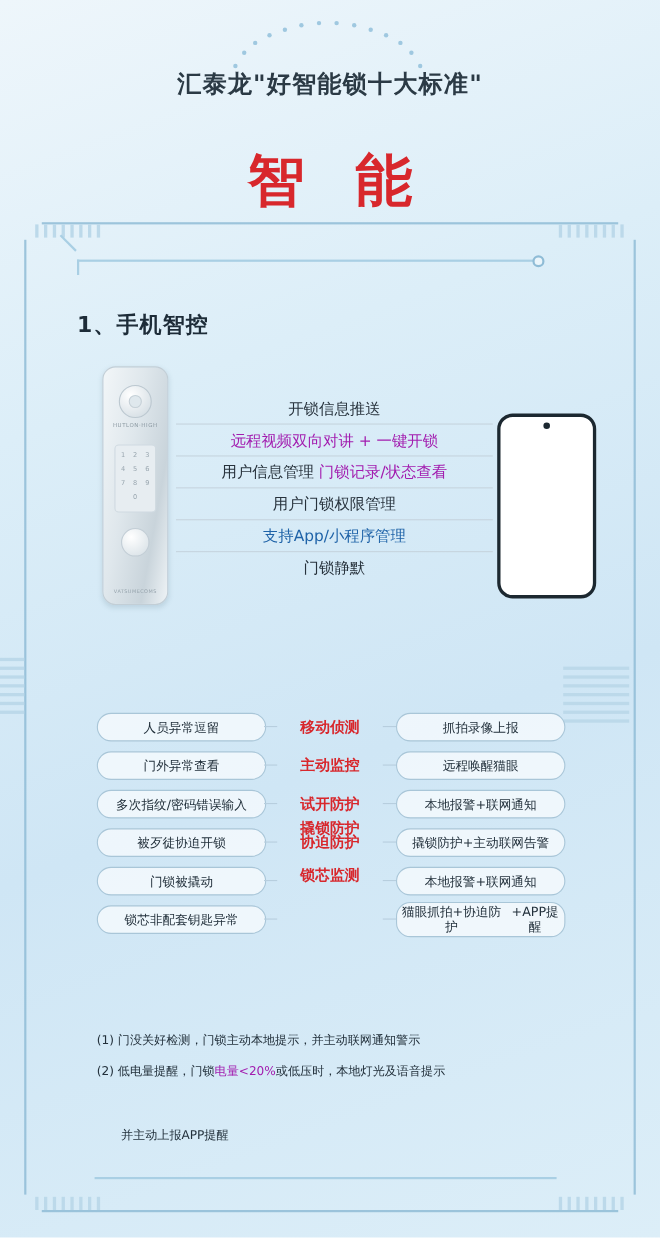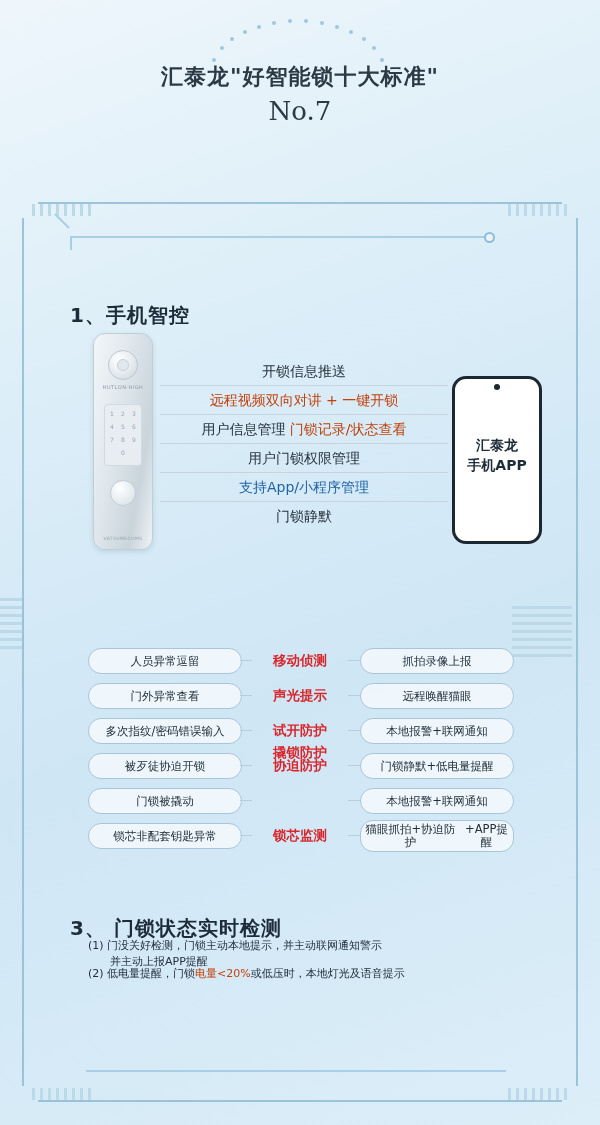--- a/index.html
+++ b/index.html
@@ -25,21 +25,21 @@
   .fr-top{left:20px;top:4px;width:524px;height:2px;}
   .fr-bot{left:20px;bottom:4px;width:524px;height:2px;}
   .fr-left{left:4px;top:20px;width:2px;height:868px;}
   .fr-right{right:4px;top:20px;width:2px;height:868px;}
   .hatch{position:absolute;}
   .hatch i{position:absolute;width:3px;height:100%;background:#bcd9ea;}
   .dot{position:absolute;width:7px;height:7px;border-radius:50%;border:2px solid #8fbcd6;background:#eaf5fb;}
   .innerline{position:absolute;background:#a9cfe4;height:2px;}
 
   
-  .sec-title{position:absolute;font-size:20px;font-weight:bold;color:#1d2c38;letter-spacing:1px;margin-top:20px;}
+  .sec-title{position:absolute;font-size:20px;font-weight:bold;color:#1d2c38;letter-spacing:1px;}
 
   
   .lock-img{position:absolute;left:93px;top:333px;width:58px;height:215px;border-radius:12px;
     background:linear-gradient(100deg,#f2f6f8 0%,#dfe7ec 40%,#c9d4db 75%,#eef3f6 100%);
     border:1px solid #c2ced6;box-shadow:0 2px 5px rgba(80,110,130,.18);}
   .lock-knob{position:absolute;left:50%;top:16px;transform:translateX(-50%);width:28px;height:28px;border-radius:50%;
     background:radial-gradient(circle at 35% 30%,#ffffff,#cdd8df);border:1px solid #bcc8d0;}
   .lock-knob:after{content:"";position:absolute;left:50%;top:50%;transform:translate(-50%,-50%);width:10px;height:10px;border-radius:50%;background:#dfe8ed;border:1px solid #c5d0d7;}
   .lock-brand{position:absolute;left:0;right:0;top:50px;text-align:center;font-size:5px;color:#8d9aa3;letter-spacing:.5px;}
   .lock-pad{position:absolute;left:50%;top:70px;transform:translateX(-50%);width:36px;height:60px;
@@ -49,21 +49,21 @@
     background:radial-gradient(circle at 35% 30%,#ffffff,#d4dee4);border:1px solid #c3ced6;}
   .lock-foot{position:absolute;left:0;right:0;bottom:8px;text-align:center;font-size:4.5px;color:#97a4ad;letter-spacing:.4px;}
 
   .phone{position:absolute;left:452px;top:376px;width:84px;height:162px;border:3px solid #1c2830;border-radius:14px;background:#fff;}
   .phone .notch{position:absolute;left:50%;transform:translateX(-50%);top:5px;width:6px;height:6px;border-radius:50%;background:#1c2830;}
   .phone .ptxt{position:absolute;left:0;right:0;top:56px;text-align:center;font-size:14px;font-weight:bold;color:#1d2c38;line-height:20px;}
 
   .feat{position:absolute;left:160px;width:288px;text-align:center;font-size:14px;color:#27323c;}
   .featline{position:absolute;left:160px;width:288px;height:1px;background:#c6d4de;}
 
-  .red{color:#c2410c;}
+  .red{color:#a21caf;}
   .blue{color:#1f63a8;}
 
   
   .pill{position:absolute;border:1px solid #a9c6d8;border-radius:13px;background:rgba(255,255,255,.65);
     font-size:11.5px;color:#22303b;text-align:center;line-height:13px;display:flex;align-items:center;justify-content:center;}
   .mid{position:absolute;font-size:13.5px;font-weight:bold;color:#d8272c;text-align:center;width:96px;}
   .conn{position:absolute;height:1px;background:#b7cede;}
 
   
   .s3line{position:absolute;font-size:11px;color:#22303b;}
@@ -84,21 +84,21 @@
       <span style="left:78px;top:1px"></span>
         <span style="left:94px;top:1px"></span>
       <span style="left:110px;top:3px"></span>
         <span style="left:125px;top:7px"></span>
       <span style="left:139px;top:12px"></span>
         <span style="left:152px;top:19px"></span>
       <span style="left:162px;top:28px"></span>
         <span style="left:170px;top:40px"></span>
     </div>
     <div class="title-line">汇泰龙"好智能锁十大标准"</div>
-    <div class="no7">No.7</div>
+    <div class="bigword">智 能</div>
   </div>
 
   <div class="frame">
     <div class="edge fr-top"></div>
     <div class="edge fr-bot"></div>
     <div class="edge fr-left"></div>
     <div class="edge fr-right"></div>
 
     <div class="hatch" style="left:14px;top:6px;width:60px;height:12px;">
       <i style="left:0"></i>
@@ -184,24 +184,20 @@
         <b style="left:16px;top:31px">8</b>
         <b style="left:27px;top:31px">9</b>
       <b style="left:16px;top:44px">0</b>
     </div>
     <div class="lock-circle"></div>
     <div class="lock-foot">VATSUMECOMS</div>
   </div>
 
   <div class="phone">
     <div class="notch"></div>
-    <div class="ptxt">
-      <div>汇泰龙</div>
-      <div>手机APP</div>
-    </div>
   </div>
 
   <div id="feature-list">
       <div class="feat" style="top: 363px;"><span>开锁信息推送</span></div>
       <div class="featline" style="top: 385px;"></div>
       <div class="feat" style="top: 392px;"><span class="red">远程视频双向对讲 + 一键开锁</span></div>
       <div class="featline" style="top: 414px;"></div>
       <div class="feat" style="top: 421px;"><span>用户信息管理 </span><span class="red">门锁记录/状态查看</span></div>
       <div class="featline" style="top: 443px;"></div>
       <div class="feat" style="top: 450px;"><span>用户门锁权限管理</span></div>
@@ -213,60 +209,57 @@
 
   <div id="security-rows">
       <div class="pill" style="left: 88px; width: 152px; height: 24px; top: 648px;">人员异常逗留</div>
       <div class="mid" style="left: 252px; top: 652px;">移动侦测</div>
       <div class="pill" style="left: 360px; width: 152px; height: 24px; top: 648px;">
         <span>抓拍录像上报</span>
       </div>
       <div class="conn" style="left: 240px; width: 12px; top: 660px;"></div>
       <div class="conn" style="left: 348px; width: 12px; top: 660px;"></div>
       <div class="pill" style="left: 88px; width: 152px; height: 24px; top: 683px;">门外异常查看</div>
-      <div class="mid" style="left: 252px; top: 687px;">声光提示</div>
+      <div class="mid" style="left: 252px; top: 687px;">主动监控</div>
       <div class="pill" style="left: 360px; width: 152px; height: 24px; top: 683px;">
         <span>远程唤醒猫眼</span>
       </div>
       <div class="conn" style="left: 240px; width: 12px; top: 695px;"></div>
       <div class="conn" style="left: 348px; width: 12px; top: 695px;"></div>
       <div class="pill" style="left: 88px; width: 152px; height: 24px; top: 718px;">多次指纹/密码错误输入</div>
       <div class="mid" style="left: 252px; top: 722px;">试开防护</div>
       <div class="pill" style="left: 360px; width: 152px; height: 24px; top: 718px;">
         <span>本地报警+联网通知</span>
       </div>
       <div class="conn" style="left: 240px; width: 12px; top: 730px;"></div>
       <div class="conn" style="left: 348px; width: 12px; top: 730px;"></div>
       <div class="pill" style="left: 88px; width: 152px; height: 24px; top: 753px;">被歹徒协迫开锁</div>
       <div class="mid" style="left: 252px; top: 757px;">协迫防护</div>
       <div class="pill" style="left: 360px; width: 152px; height: 24px; top: 753px;">
-        <span>门锁静默+低电量提醒</span>
+        <span>撬锁防护+主动联网告警</span>
       </div>
       <div class="conn" style="left: 240px; width: 12px; top: 765px;"></div>
       <div class="conn" style="left: 348px; width: 12px; top: 765px;"></div>
       <div class="pill" style="left: 88px; width: 152px; height: 24px; top: 788px;">门锁被撬动</div>
       <div class="mid" style="left: 252px; top: 744px;">撬锁防护</div>
       <div class="pill" style="left: 360px; width: 152px; height: 24px; top: 788px;">
         <span>本地报警+联网通知</span>
       </div>
       <div class="conn" style="left: 240px; width: 12px; top: 800px;"></div>
       <div class="conn" style="left: 348px; width: 12px; top: 800px;"></div>
       <div class="pill" style="left: 88px; width: 152px; height: 24px; top: 823px;">锁芯非配套钥匙异常</div>
-      <div class="mid" style="left: 252px; top: 827px;">锁芯监测</div>
+      <div class="mid" style="left: 252px; top: 787px;">锁芯监测</div>
       <div class="pill" style="left: 360px; width: 152px; height: 30px; top: 820px;">
         <span>猫眼抓拍+协迫防护</span>
         <br>
         <span>+APP提醒</span>
       </div>
       <div class="conn" style="left: 240px; width: 12px; top: 835px;"></div>
       <div class="conn" style="left: 348px; width: 12px; top: 835px;"></div>
     </div>
 
-  <div class="sec-title" style="left:70px;top:895px;font-size:20px;">
-    <span>3、</span>&nbsp;<span>门锁状态实时检测</span>
-  </div>
   <div id="section3-list">
       <div class="s3line" style="left: 88px; top: 938px;"><span>(1) </span><span>门没关好检测，门锁主动本地提示，并主动联网通知警示</span></div>
       <div class="s3line" style="left: 88px; top: 966px;"><span>(2) </span><span>低电量提醒，门锁</span><span class="red">电量&lt;20%</span><span>或低压时，本地灯光及语音提示</span></div>
-      <div class="s3line" style="left: 110px; top: 954px;"><span>并主动上报APP提醒</span></div>
+      <div class="s3line" style="left: 110px; top: 1024px;"><span>并主动上报APP提醒</span></div>
     </div>
 
 </div>
 
 </body></html>

